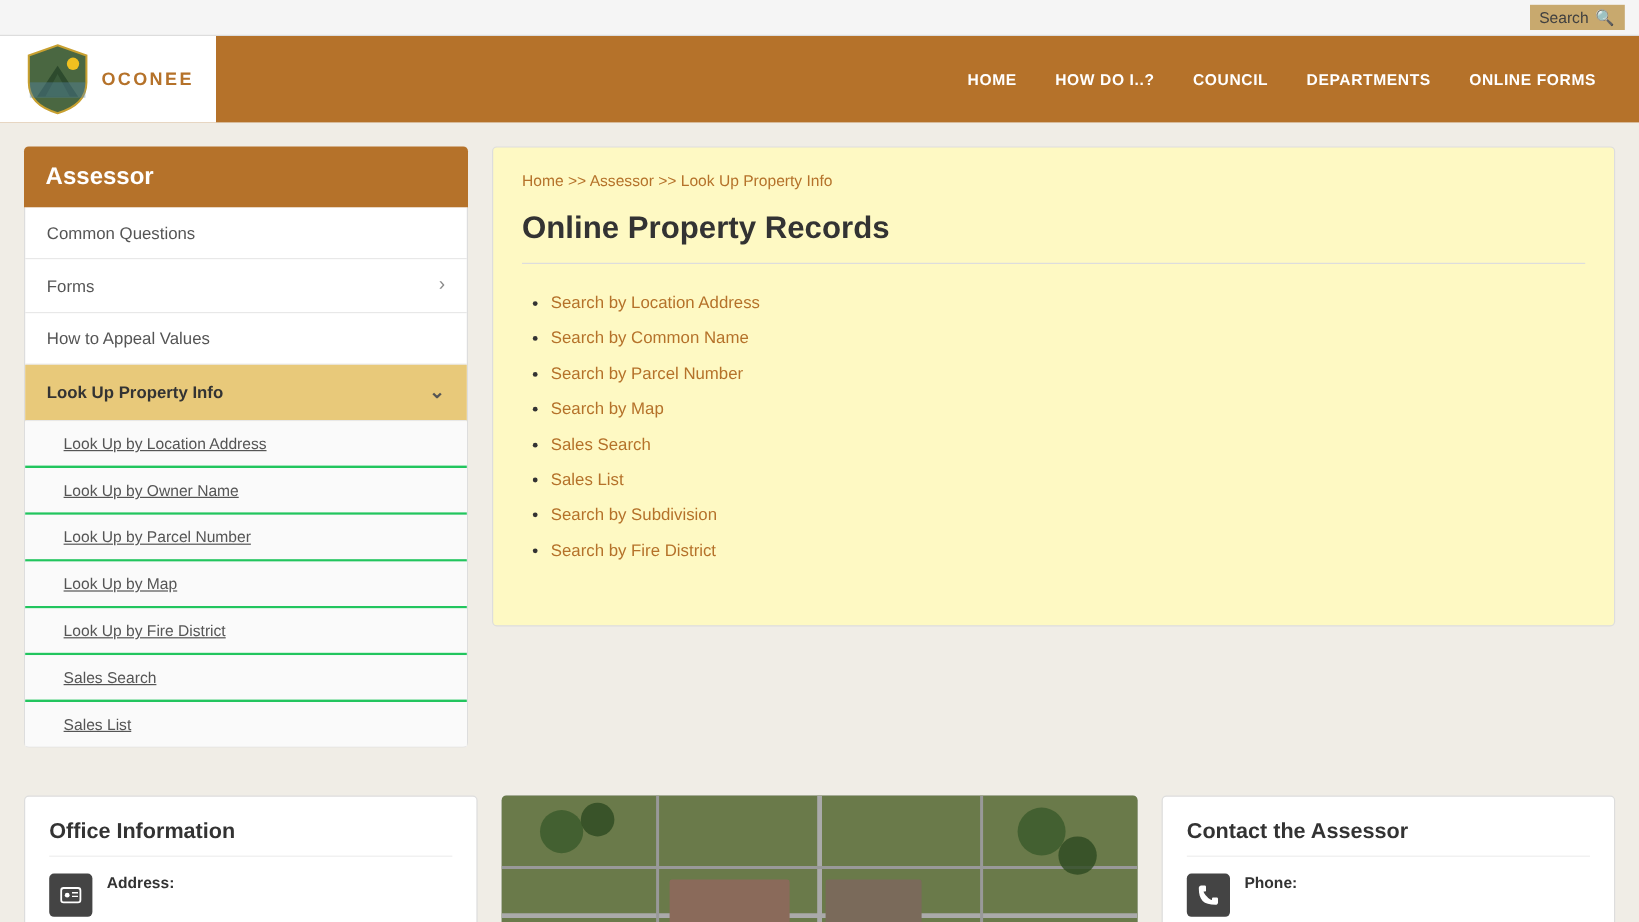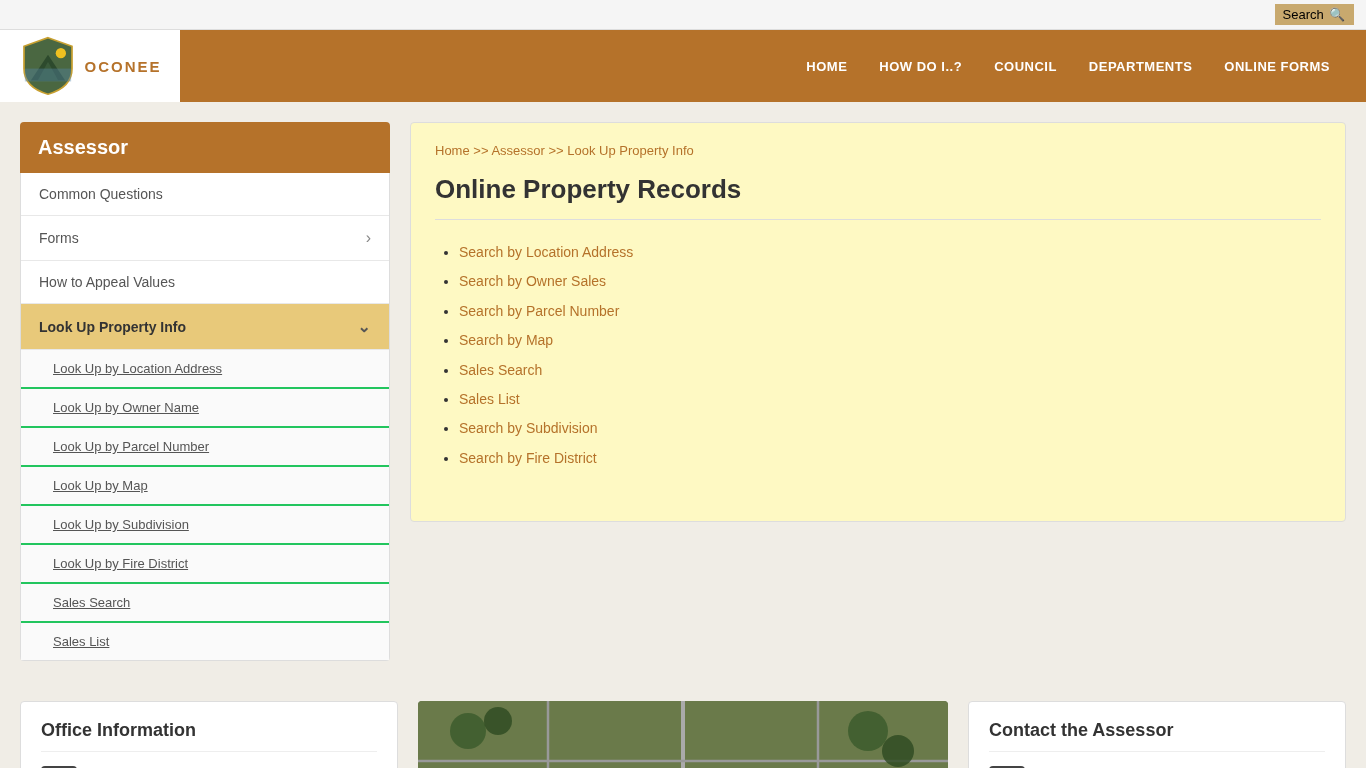--- a/index.html
+++ b/index.html
@@ -11,21 +11,21 @@
       display: flex;
       justify-content: flex-end;
       align-items: center;
       padding: 4px 12px;
       border-bottom: 1px solid #ddd;
     }
     .search-box {
       display: flex;
       background: #c8a96e;
       padding: 3px 8px;
-      color: #000000;
+      color: #404040;
       font-size: 13px;
       gap: 6px;
     }
 
     
     header {
       background: #b5722a;
       display: flex;
       align-items: center;
     }
@@ -280,23 +280,20 @@
       <a href="#" class="sidebar-sub-item">
         <span>Look Up by Owner Name</span>
       </a>
       <a href="#" class="sidebar-sub-item">
         <span>Look Up by Parcel Number</span>
       </a>
       <a href="#" class="sidebar-sub-item">
         <span>Look Up by Map</span>
       </a>
       <a href="#" class="sidebar-sub-item">
-        <span>Look Up by Subdivision</span>
-      </a>
-      <a href="#" class="sidebar-sub-item">
         <span>Look Up by Fire District</span>
       </a>
       <a href="#" class="sidebar-sub-item">
         <span>Sales Search</span>
       </a>
       <a href="#" class="sidebar-sub-item" style="border-bottom:none;">
         <span>Sales List</span>
       </a>
 
     </div>
@@ -306,21 +303,21 @@
     <div class="breadcrumb">
       <a href="#">Home</a>
       <span> &gt;&gt; </span>
       <a href="#">Assessor</a>
       <span> &gt;&gt; </span>
       <span>Look Up Property Info</span>
     </div>
     <div class="content-title">Online Property Records</div>
     <ul class="content-list">
       <li><a href="#">Search by Location Address</a></li>
-      <li><a href="#">Search by Owner Sales</a></li>
+      <li><a href="#">Search by Common Name</a></li>
       <li><a href="#">Search by Parcel Number</a></li>
       <li><a href="#">Search by Map</a></li>
       <li><a href="#">Sales Search</a></li>
       <li><a href="#">Sales List</a></li>
       <li><a href="#">Search by Subdivision</a></li>
       <li><a href="#">Search by Fire District</a></li>
     </ul>
   </div>
 
 </div>

